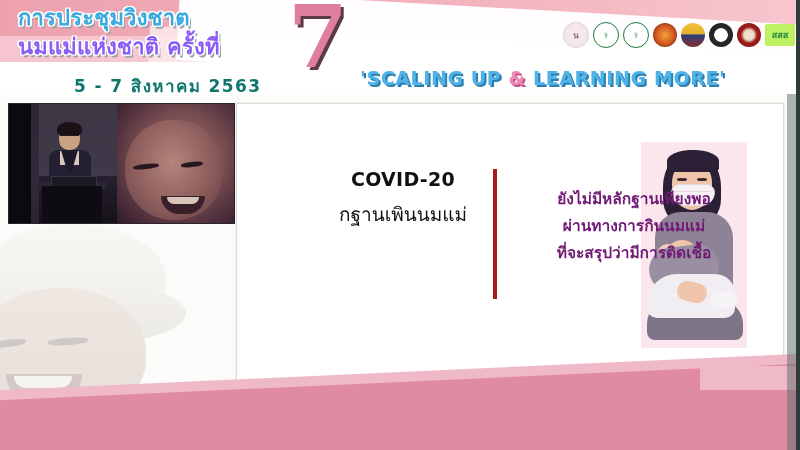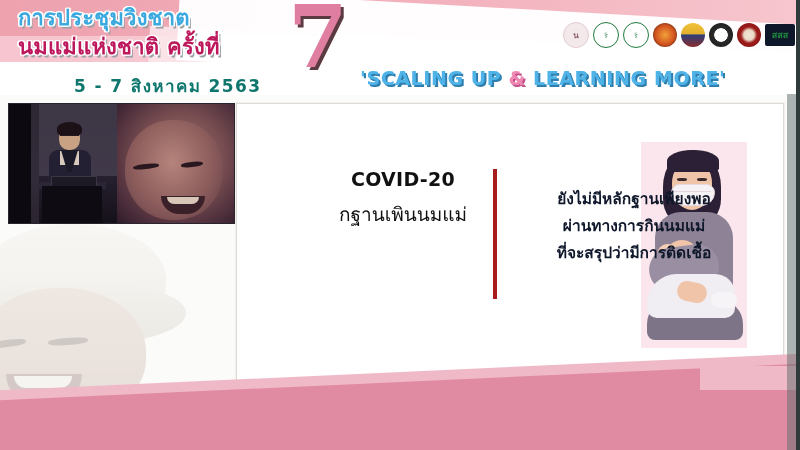--- a/index.html
+++ b/index.html
@@ -27,21 +27,21 @@
 
   .th-title{position:absolute;left:18px;top:3px;width:265px;
             font-family:"DejaVu Sans","Liberation Sans",sans-serif;
             font-weight:bold;font-size:22px;line-height:29px;color:#3aa9e0;
             letter-spacing:.2px;
             text-shadow:
               -1.4px 0 0 #ffffff, 1.4px 0 0 #ffffff, 0 -1.4px 0 #ffffff, 0 1.4px 0 #ffffff,
               -1.4px -1.4px 0 #ffffff, 1.4px -1.4px 0 #ffffff, -1.4px 1.4px 0 #ffffff, 1.4px 1.4px 0 #ffffff,
               2.5px 2.5px 0 #9aa0a6;
             white-space:nowrap;}
-  .th-title .line2{color:#be185d;display:block;}
+  .th-title .line2{color:#8b5cf6;display:block;}
   .th-date{position:absolute;left:74px;top:72px;font-size:17px;font-weight:bold;color:#0f766e;
            letter-spacing:1.4px;white-space:nowrap;}
 
   .big-seven{position:absolute;left:288px;top:-6px;font-size:86px;line-height:86px;
              font-weight:bold;color:#e07ea2;font-family:"DejaVu Serif","Liberation Serif",serif;
              text-shadow:3px 3px 0 #5b3a42;}
 
   .tagline{position:absolute;left:360px;top:60px;font-size:19px;font-weight:bold;
            color:#4fb3e8;letter-spacing:.6px;white-space:nowrap;
            font-family:"DejaVu Sans","Liberation Sans",sans-serif;
@@ -52,21 +52,21 @@
   .logos{position:absolute;left:563px;top:22px;display:flex;gap:4px;align-items:center;}
   .logo{width:24px;height:24px;border-radius:50%;display:flex;align-items:center;justify-content:center;
         font-size:8px;color:#fff;font-weight:bold;position:relative;}
   .lg1{background:#f3e8ea;color:#8a5a63;border:1px solid #e3ccd1;}
   .lg2{background:#ffffff;border:1.6px solid #1f7a3d;color:#1f7a3d;}
   .lg3{background:#ffffff;border:1.6px solid #1f7a3d;color:#1f7a3d;}
   .lg4{background:radial-gradient(circle,#f0a23a 0%,#d4541f 55%,#2a1a14 100%);}
   .lg5{background:linear-gradient(#f2c23c,#e2b02c 45%,#2b3f7a 50%,#8a2b2b 100%);}
   .lg6{background:radial-gradient(circle,#ffffff 0%,#ffffff 38%,#2a2a2a 42%,#1a1a1a 100%);}
   .lg7{background:radial-gradient(circle,#f2e4d6 0%,#e9d9c6 30%,#9e1b1b 48%,#7c1414 100%);}
-  .lg8{width:30px;height:22px;border-radius:2px;background:#0f172a;color:#1f8a3d;font-size:9px;}
+  .lg8{width:30px;height:22px;border-radius:2px;background:#bef264;color:#1f8a3d;font-size:9px;}
 
   
   .video{position:absolute;left:8px;top:103px;width:225px;height:119px;overflow:hidden;
          background:#14111a;border:1px solid #2a2430;}
   .v-stage{position:absolute;left:0;top:0;width:108px;height:119px;
            background:linear-gradient(#1b1824,#262030 60%,#151119);}
   .v-curtain{position:absolute;left:0;top:0;width:22px;height:119px;background:#0c0a10;}
   .v-curtain2{position:absolute;left:22px;top:0;width:8px;height:119px;background:#3a3240;opacity:.6;}
   .v-wall{position:absolute;left:30px;top:0;width:78px;height:72px;background:#4a4152;opacity:.75;}
   .v-speaker-head{position:absolute;left:50px;top:22px;width:21px;height:24px;border-radius:48% 48% 44% 44%;
@@ -109,21 +109,21 @@
   .bc-shirt{position:absolute;left:54px;top:176px;width:180px;height:54px;border-radius:30px 30px 0 0;background:#f3f0ec;}
 
   
   .slide{position:absolute;left:236px;top:103px;width:546px;height:300px;background:#ffffff;
          border:1px solid #dedad6;box-shadow:0 0 0 1px #f3f1ee;}
   .q-block{position:absolute;left:86px;top:58px;width:160px;text-align:center;
            font-size:19px;line-height:35px;color:#111111;font-weight:normal;}
   .q-block .covid{font-weight:bold;font-size:19px;letter-spacing:.3px;}
   .divider{position:absolute;left:256px;top:65px;width:4px;height:130px;background:#a81c1c;}
   .a-block{position:absolute;left:270px;top:82px;width:254px;text-align:center;
-           font-size:15.5px;line-height:27px;color:#0f172a;font-weight:bold;}
+           font-size:15.5px;line-height:27px;color:#701a75;font-weight:bold;}
 
   
   .illus{position:absolute;left:404px;top:38px;width:106px;height:206px;background:#fbe6ee;overflow:hidden;}
   .il-hair{position:absolute;left:22px;top:8px;width:58px;height:74px;border-radius:50% 50% 34% 34%;background:#2b2035;}
   .il-face{position:absolute;left:31px;top:18px;width:40px;height:50px;border-radius:46% 46% 50% 50%;background:#f0c4a8;}
   .il-hairfront{position:absolute;left:26px;top:8px;width:52px;height:22px;border-radius:50% 50% 16% 16%;background:#2b2035;}
   .il-eye{position:absolute;width:10px;height:3px;border-radius:40%;background:#3a2a30;}
   .il-eye.l{left:36px;top:36px;}
   .il-eye.r{left:56px;top:36px;}
   .il-mask{position:absolute;left:30px;top:42px;width:42px;height:20px;border-radius:10px 10px 16px 16px;

